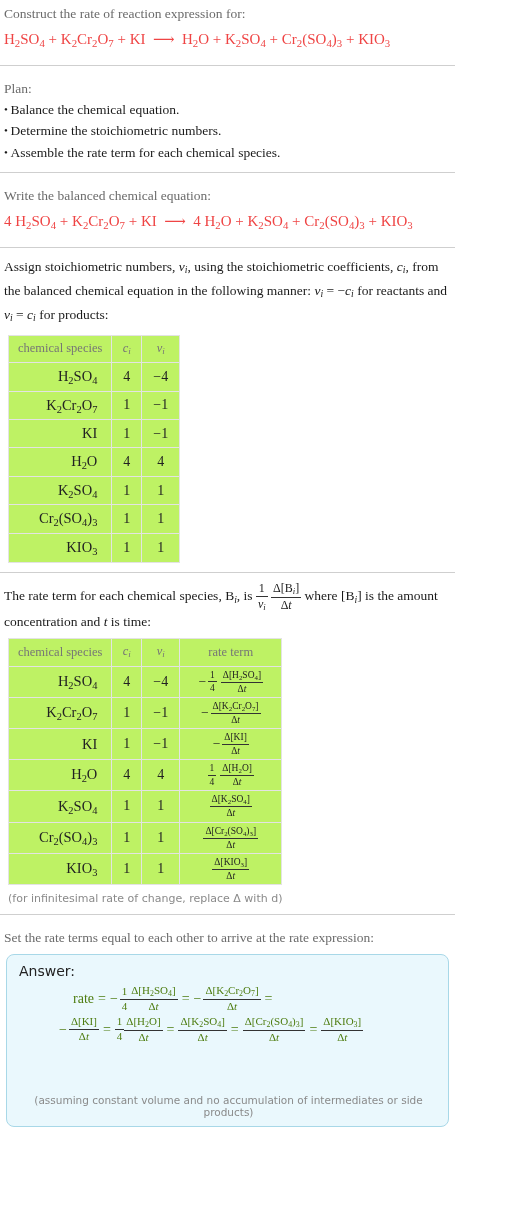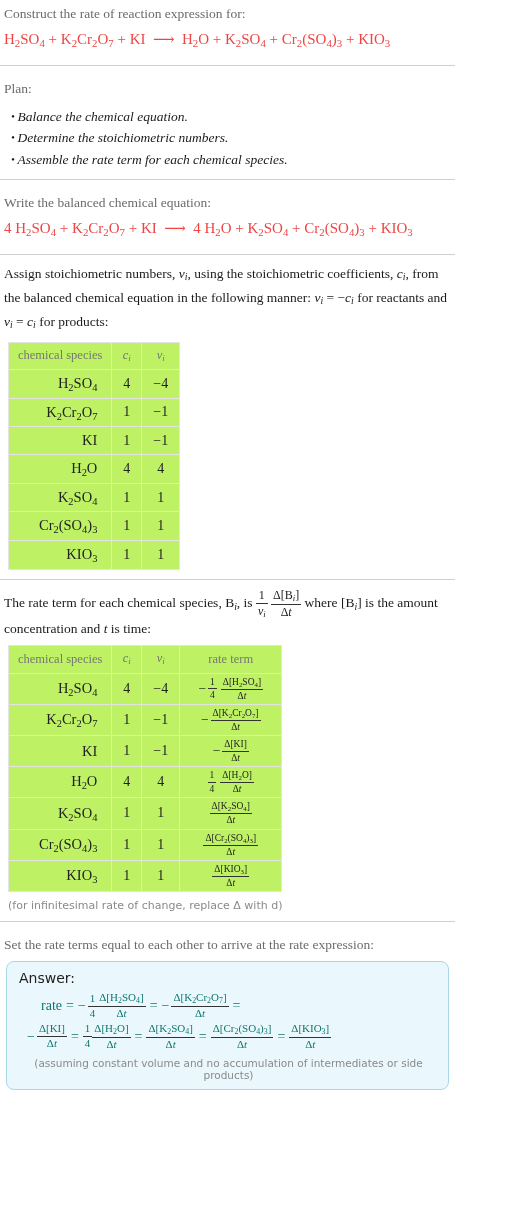--- a/index.html
+++ b/index.html
@@ -30,21 +30,21 @@
     width: 100%;
   }
 
   .eqline {
     font-size: 15px;
     line-height: 26px;
     color: #ef4444;
     white-space: nowrap;
     padding: 2px 0 0 0;
   }
-  .plan-list { margin: 7px; padding: 0; list-style: none; font-style: italic; }
+  .plan-list { margin: 0; padding: 0; list-style: none; }
   .plan-list li {
     font-size: 13.5px;
     line-height: 20.5px;
     color: #1a1a1a;
     padding: 0;
   }
   .plan-list li::before { content: "\2022\00a0"; font-size: 11px; vertical-align: 1px; }
 
   .para {
     font-size: 13.5px;
@@ -128,29 +128,31 @@
   .answer-label {
     font-family: "DejaVu Sans", "Liberation Sans", sans-serif;
     font-size: 14px;
     color: #222;
     padding-bottom: 4px;
   }
   .answer-expr {
     padding-left: 22px;
     font-size: 14px;
     line-height: 30px;
-    color: #0f766e;
+    color: #4d7c0f;
+    margin-left: 32px;
   }
   .answer-expr .eq { display: inline-block; padding: 0 4px; vertical-align: middle; }
   .answer-note {
     color: #8a8a8a;
     font-family: "DejaVu Sans", "Liberation Sans", sans-serif;
     font-size: 10.5px;
     text-align: center;
     padding-top: 5px;
+    margin-top: 44px;
   }
   .r2 { padding-left: 8px; }
   .lbl-rate { vertical-align: middle; }
 </style>
 </head>
 <body>
 
 <div class="page">
 
   <div class="section">

